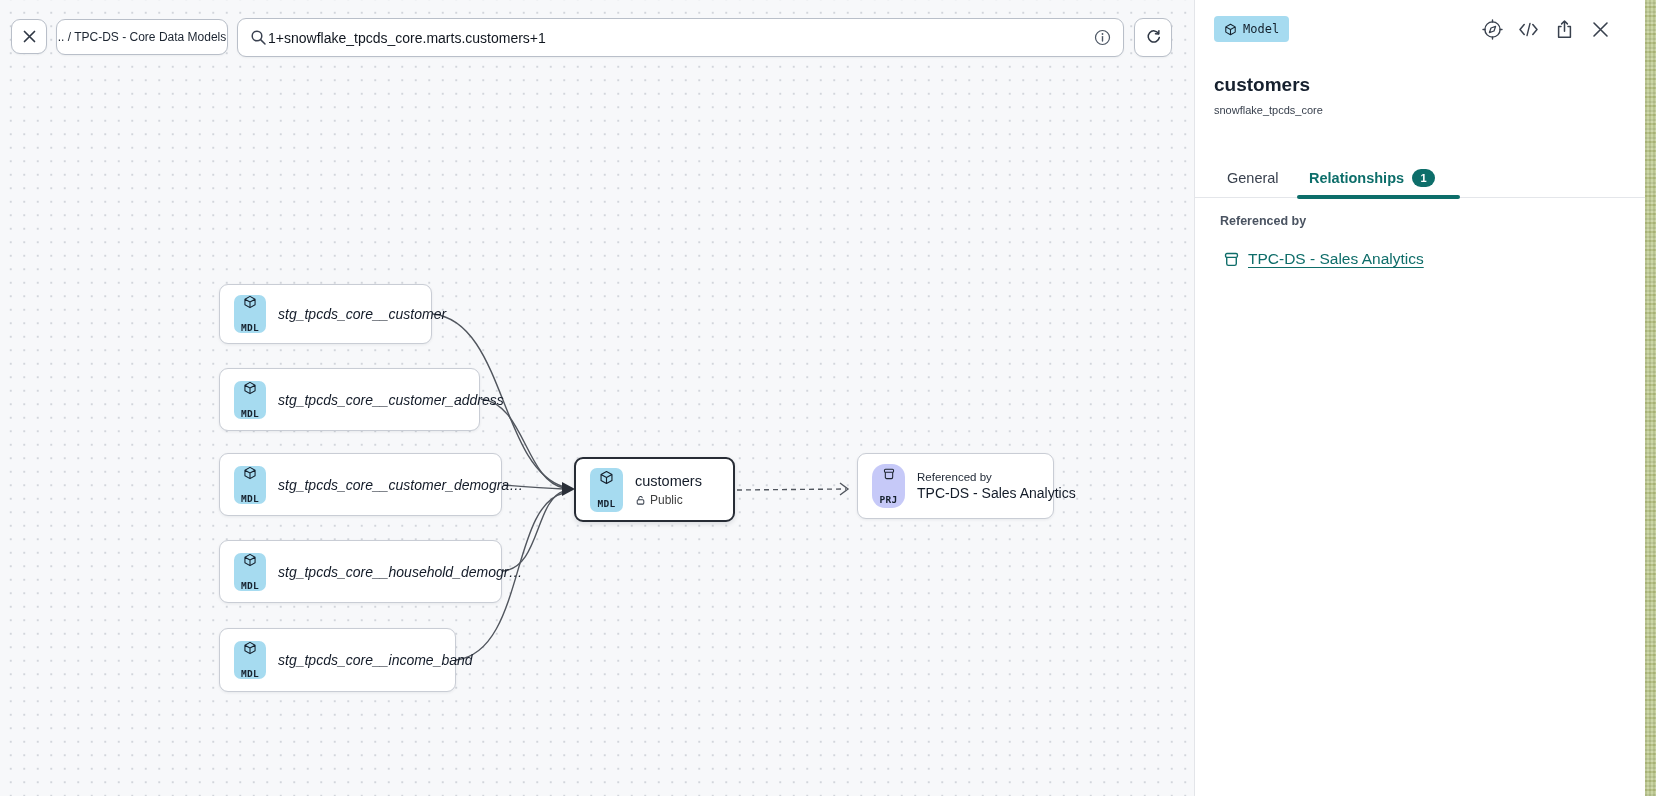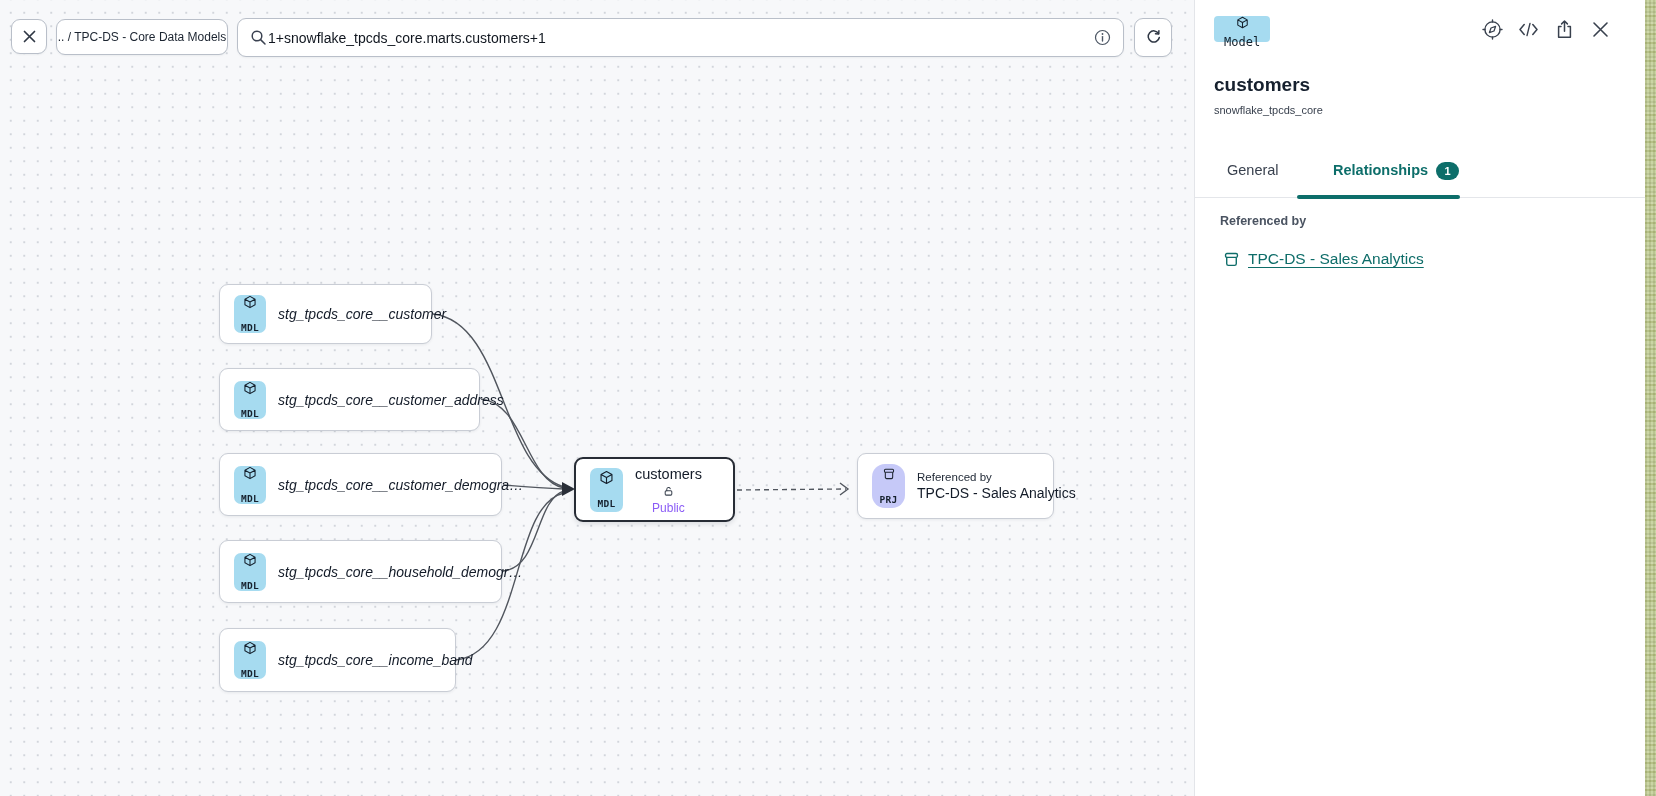--- a/index.html
+++ b/index.html
@@ -38,42 +38,42 @@
   .type-chip {
     width:32px; height:38px; border-radius:7px; background:#a6dbf0;
     display:flex; flex-direction:column; align-items:center; justify-content:center; gap:13px; flex:none;
     color:#15202d;
   }
   .type-chip .chip-code { font-family:"DejaVu Sans Mono",monospace; font-size:9.5px; font-weight:700; letter-spacing:.2px; }
   .node-selected { border:2px solid #272c35; box-shadow:0 2px 5px rgba(20,25,40,.12); }
   .node-selected .type-chip, .node-ref .type-chip { width:33px; height:44px; }
   .node-ref .type-chip { background:#c6c9f8;border-radius:13px; }
   .node-title { font-size:14.5px; color:#131b28; font-weight:500; }
-  .node-sub { display:flex; align-items:center; gap:4px; margin-top:3px; font-size:12px; color:#8b5cf6;flex-direction:column; }
+  .node-sub { display:flex; align-items:center; gap:4px; margin-top:3px; font-size:12px; color:#404040; }
   .ref-caption { font-size:11.5px; color:#1d2633; }
   .ref-title { font-size:14px; color:#131b28; margin-top:2px; white-space:nowrap; }
 
   
   .panel {
     position:absolute; left:1194px; top:0; width:451px; height:796px; background:#fff;
     border-left:1px solid #e3e5e9;
   }
   .model-badge {
     position:absolute; left:19px; top:16px; height:26px; padding:0 10px;
     background:#a6dbf0; border-radius:4px; display:flex; align-items:center; gap:6px;
-    font-family:"DejaVu Sans Mono",monospace; font-size:12px; font-weight:500; color:#13202c;flex-direction:column;
+    font-family:"DejaVu Sans Mono",monospace; font-size:12px; font-weight:500; color:#13202c;
   }
   .panel-actions { position:absolute; right:34px; top:18px; display:flex; gap:14px; color:#39414e; }
   .panel-actions .icon { width:22px; height:22px; cursor:pointer; }
   .panel-title { position:absolute; left:19px; top:74px; font-size:19px; font-weight:700; color:#16202e; }
   .panel-subtitle { position:absolute; left:19px; top:104px; font-size:11px; color:#39414e; }
   .tabs { position:absolute; left:0; top:156px; width:451px; height:42px; border-bottom:1px solid #e4e6ea; }
-  .tab { position:absolute; top:6px; height:32px; display:flex; align-items:flex-start; gap:8px; font-size:14.5px; color:#39414e; cursor:pointer; }
+  .tab { position:absolute; top:6px; height:32px; display:flex; align-items:center; gap:8px; font-size:14.5px; color:#39414e; cursor:pointer; }
   .tab-general { left:32px; }
-  .tab-relationships { left:138px; font-weight:700; color:#0d6e6a; }
+  .tab-relationships { left:114px; font-weight:700; color:#0d6e6a; }
   .tab-badge {
     min-width:23px; height:18px; padding:0 6px; border-radius:10px; background:#0d6e6a;
     color:#fff; font-size:11px; font-weight:700; display:flex; align-items:center; justify-content:center;
   }
   .tab-underline { position:absolute; left:102px; top:39px; width:163px; height:3.5px; background:#0d6e6a; border-radius:2px; }
   .section-label { position:absolute; left:25px; top:214px; font-size:12.5px; font-weight:600; color:#4a5361; }
   .ref-link-row { position:absolute; left:28px; top:250px; display:flex; align-items:center; gap:8px; color:#0e6d69; cursor:pointer; }
   .ref-link-text { font-size:15.5px; text-decoration:underline; text-underline-offset:3px; }
 
   

